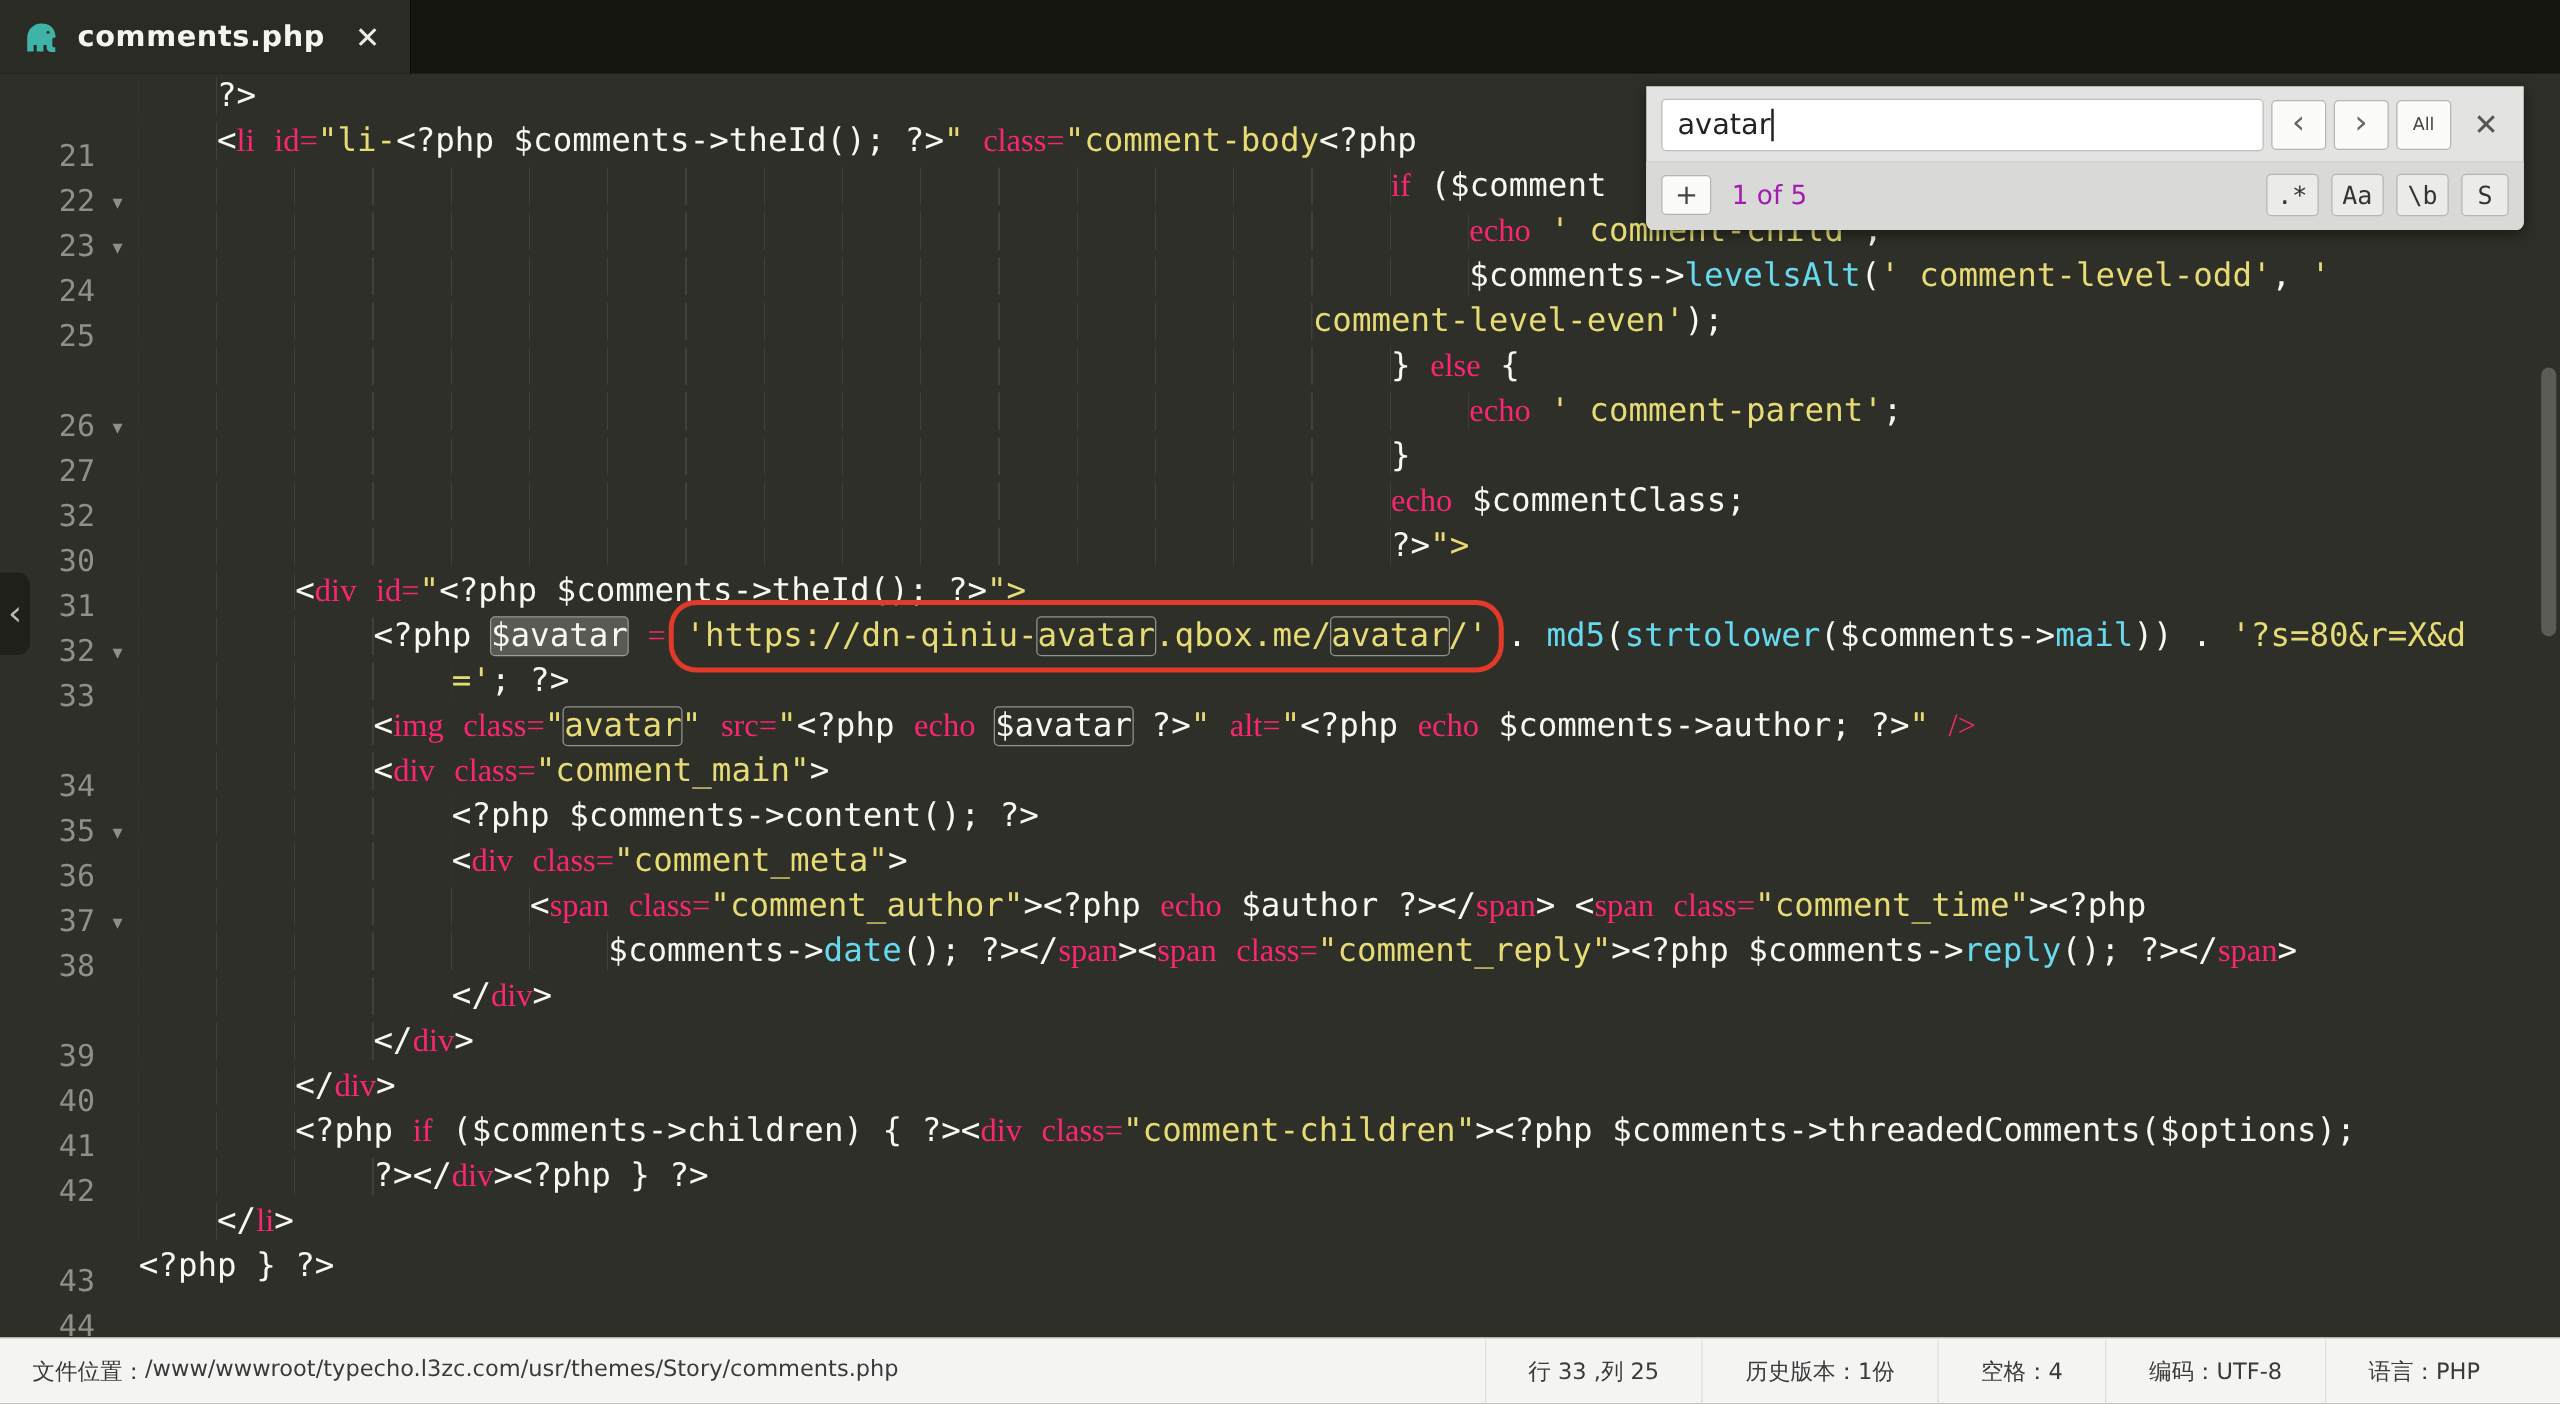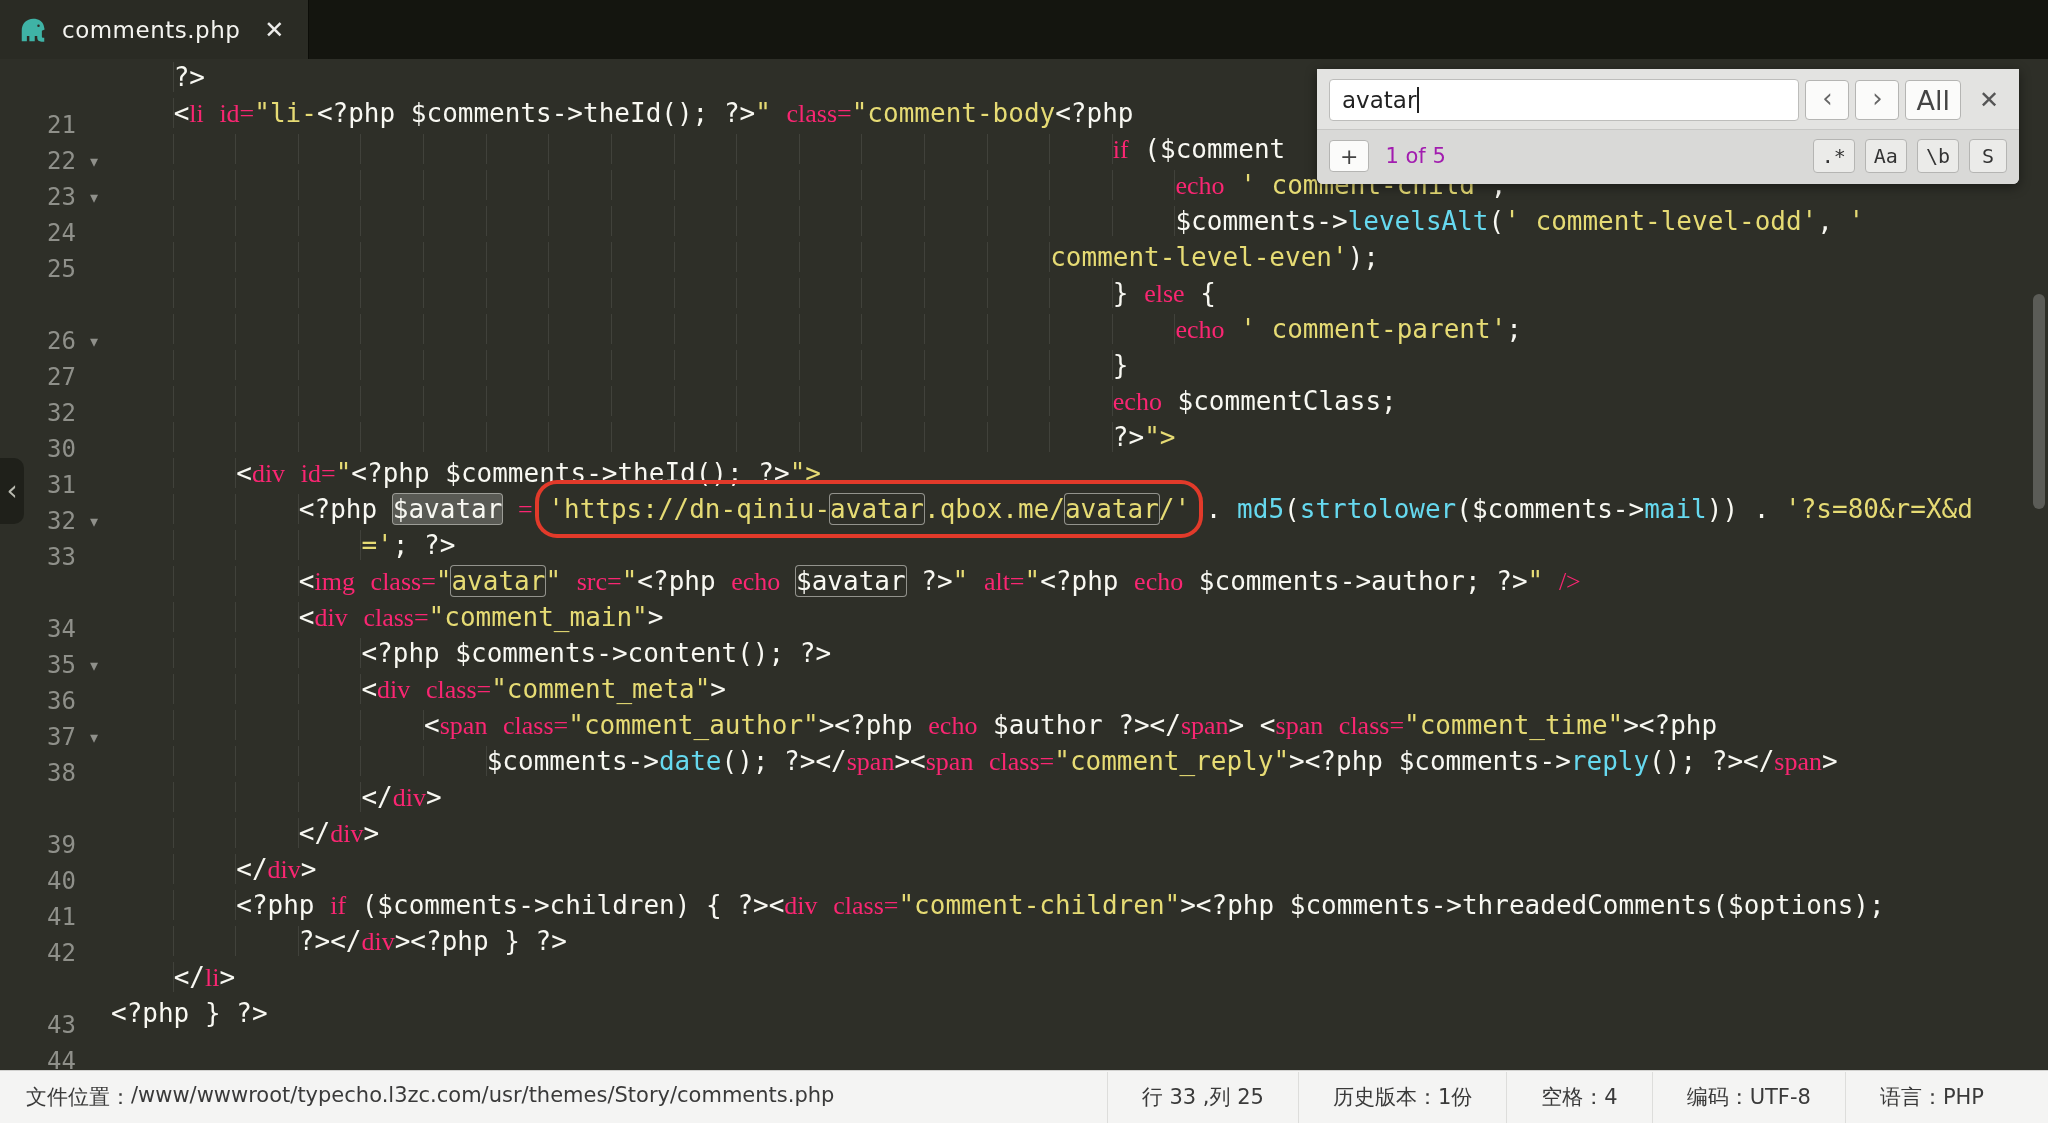--- a/index.html
+++ b/index.html
@@ -6,21 +6,21 @@
   body{
     width:2048px;height:1123px;position:relative;overflow:hidden;
     background:#2e2f28;font-family:"DejaVu Sans",sans-serif;
   }
   .app{position:absolute;inset:0;}
 
   
   .tabbar{position:absolute;top:0;left:0;right:0;height:59px;background:#14150f;display:flex;align-items:stretch;}
   .tab{display:flex;align-items:center;gap:14px;padding:0 24px 0 18px;background:#2a2b24;border-right:1px solid #0c0d08;}
   .tab-icon svg{display:block;}
-  .tab-title{color:#f4f4f0;font-size:23px;font-weight:normal;letter-spacing:0.5px;}
+  .tab-title{color:#f4f4f0;font-size:23px;font-weight:bold;letter-spacing:0.5px;}
   .tab-close{color:#ececea;font-size:24px;font-weight:bold;margin-left:10px;cursor:pointer;}
 
   
   .editor{position:absolute;top:59px;left:0;right:0;bottom:52px;background:#2e2f28;overflow:hidden;
     font-family:"DejaVu Sans Mono",monospace;font-size:26px;line-height:36px;}
   .row{display:flex;height:36px;}
   .gutter-cell{flex:0 0 100px;width:100px;box-sizing:border-box;text-align:right;padding-right:24px;
     color:#8f908a;font-size:24px;position:relative;margin-top:48px;}
   .fold{position:absolute;right:2px;top:1px;font-size:16px;color:#8f908a;font-family:"DejaVu Sans",sans-serif;cursor:pointer;}
   .line{flex:1;white-space:pre;padding-left:11px;color:#f8f8f2;}
@@ -43,36 +43,36 @@
 
   
   .search-panel{position:absolute;top:10px;right:29px;width:702px;background:#e3e3e1;
     border-radius:0 0 6px 6px;box-shadow:0 3px 12px rgba(0,0,0,0.45);z-index:10;
     font-family:"DejaVu Sans",sans-serif;}
   .sp-row1{display:flex;align-items:center;gap:6px;padding:10px 12px 8px 12px;}
   .sp-input{flex:1;height:40px;background:#ffffff;border:1px solid #bdbdbb;border-radius:4px;
     display:flex;align-items:center;padding:0 12px;font-size:23px;color:#222;}
   .cursor{width:2px;height:26px;background:#222;margin-left:1px;}
   .sp-btn{height:40px;min-width:44px;box-sizing:border-box;background:#fbfbfa;border:1px solid #b5b5b3;
-    border-radius:4px;font-size:27px;color:#444;display:flex;align-items:center;justify-content:center;
+    border-radius:4px;font-size:14px;color:#444;display:flex;align-items:center;justify-content:center;
     cursor:pointer;padding:0 10px;font-family:"DejaVu Sans",sans-serif;}
   .sp-nav{font-size:26px;color:#666;line-height:1;padding-bottom:4px;}
   .sp-close{margin-left:4px;font-size:24px;color:#555;padding:0 8px;cursor:pointer;background:none;border:none;}
   .sp-row2{display:flex;align-items:center;gap:10px;padding:8px 12px 10px 12px;
     border-top:1px solid #c7c7c5;background:#d9d9d7;border-radius:0 0 6px 6px;}
   .sp-plus{height:32px;min-width:34px;font-size:22px;}
   .sp-counter{font-size:21px;color:#a21caf;margin-left:6px;}
   .spacer{flex:1;}
   .sp-toggle{height:34px;min-width:38px;box-sizing:border-box;padding:0 8px;background:#ebebe9;
     border:1px solid #b5b5b3;border-radius:4px;font-size:20px;color:#333;
     font-family:"DejaVu Sans Mono",monospace;display:flex;align-items:center;justify-content:center;cursor:pointer;}
 
   
   .statusbar{position:absolute;left:0;right:0;bottom:0;height:52px;background:#f4f4f3;
-    border-top:1px solid #d2d2d0;display:flex;align-items:center;font-size:21px;color:#3a3a3a;}
+    border-top:1px solid #d2d2d0;display:flex;align-items:center;font-size:18px;color:#3a3a3a;}
   .status-left{padding-left:26px;flex:1;display:flex;white-space:nowrap;overflow:hidden;}
   .status-right{display:flex;align-items:flex-end;height:100%;padding-right:30px;}
   .status-item{padding:0 34px;border-left:1px solid #dddddb;line-height:51px;white-space:nowrap;}
 </style>
 </head>
 <body>
 
 <div class="app">
 
   <div class="tabbar">

